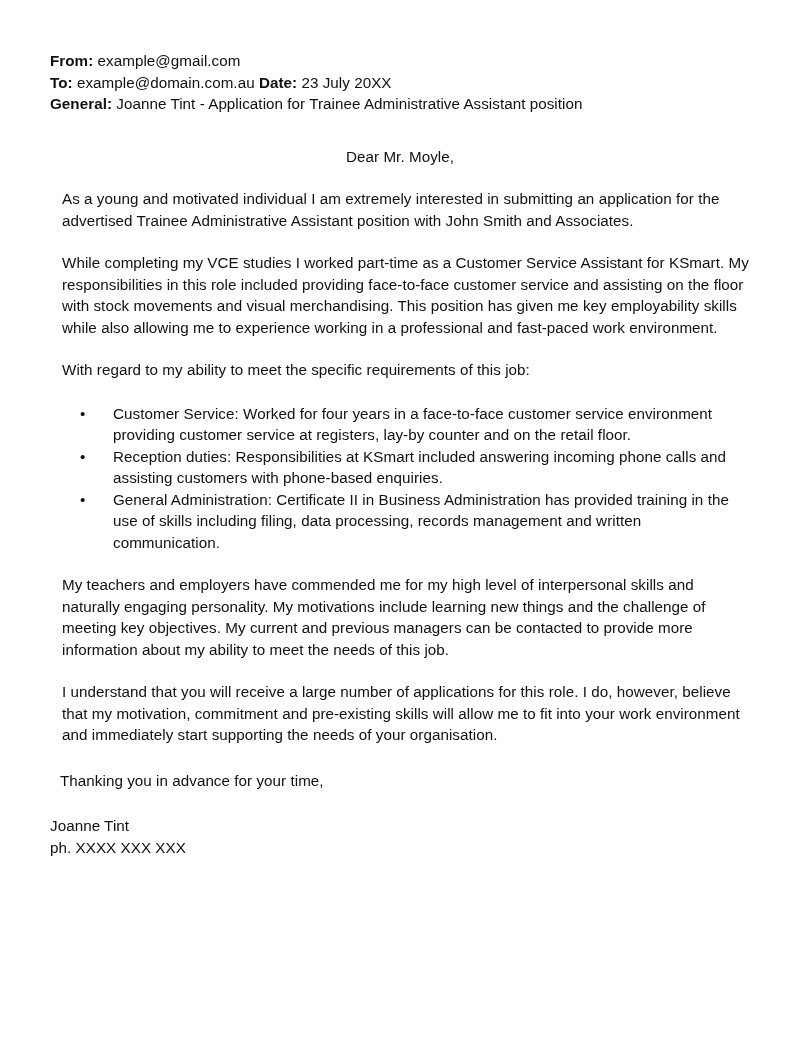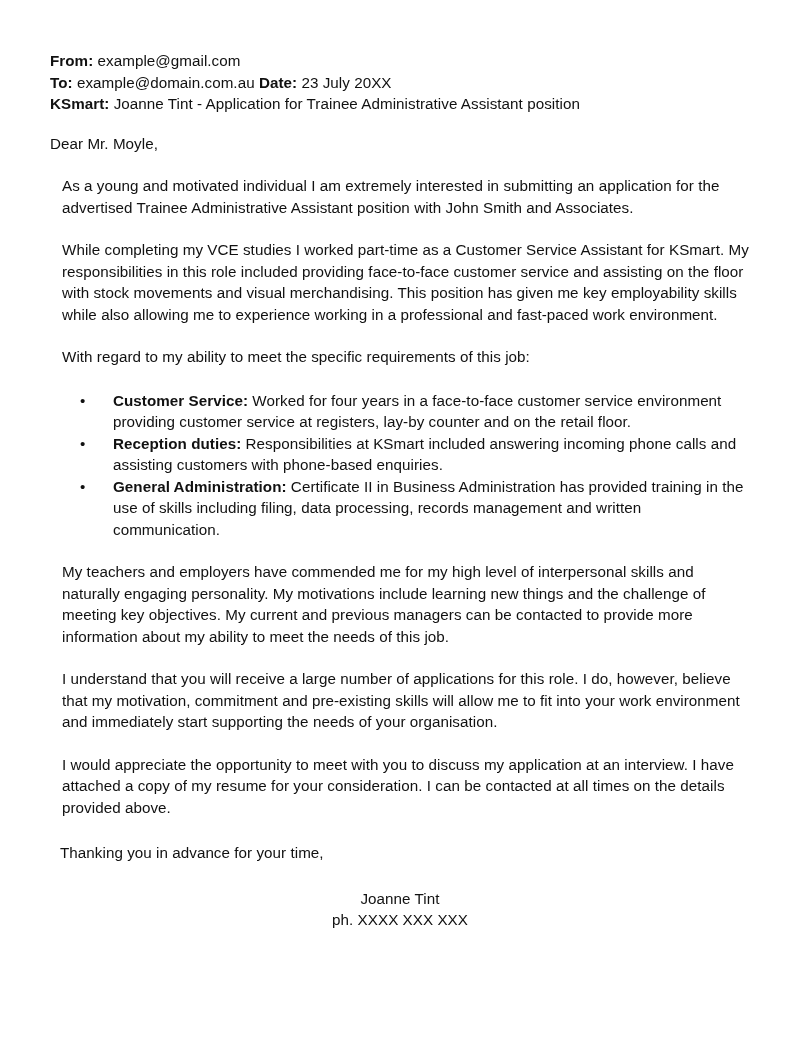--- a/index.html
+++ b/index.html
@@ -40,21 +40,22 @@
   }
   .hdr-label {
     font-weight: bold;
   }
   .hdr-value {
     font-weight: normal;
   }
 
   
   .salutation {
-    margin: 18px 0 0 0;
+    margin: 31px 0 0 0;
+    text-align: center;
   }
   .para {
     margin: 21px 0 0 12px;
     text-align: left;
   }
 
   
   .bullets {
     margin: 22px 0 0 0;
     padding: 0;
@@ -67,30 +68,29 @@
     line-height: 21.5px;
   }
   .bullet-marker {
     position: absolute;
     left: 30px;
     top: 0;
     font-size: 15.2px;
     line-height: 21.5px;
   }
   .bullet-lead {
-    font-weight: bold;
+    font-weight: normal;
   }
 
   
   .closing {
     margin: 24px 0 0 10px;
   }
   .signature {
     margin: 24px 0 0 0;
-    text-align: center;
   }
   .sig-line {
     margin: 0;
     line-height: 21.5px;
   }
 </style>
 </head>
 <body>
 
 <div class="page">
@@ -101,21 +101,21 @@
         <span class="hdr-label">From:</span>
         <span class="hdr-value">example@gmail.com</span>
       </div>
       <div class="header-line">
         <span class="hdr-label">To:</span>
         <span class="hdr-value">example@domain.com.au</span>
         <span class="hdr-label">Date:</span>
         <span class="hdr-value">23 July 20XX</span>
       </div>
       <div class="header-line">
-        <span class="hdr-label">KSmart:</span>
+        <span class="hdr-label">General:</span>
         <span class="hdr-value">Joanne Tint - Application for Trainee Administrative Assistant position</span>
       </div>
     </div>
 
     <p class="salutation">Dear Mr. Moyle,</p>
 
     <p class="para">As a young and motivated individual I am extremely interested in submitting an application for the advertised Trainee Administrative Assistant position with John Smith and Associates.</p>
     <p class="para">While completing my VCE studies I worked part-time as a Customer Service Assistant for KSmart. My responsibilities in this role included providing face-to-face customer service and assisting on the floor with stock movements and visual merchandising. This position has given me key employability skills while also allowing me to experience working in a professional and fast-paced work environment.</p>
 
     <p class="para">With regard to my ability to meet the specific requirements of this job:</p>
@@ -130,21 +130,20 @@
         <span class="bullet-lead">Reception duties:</span><span> Responsibilities at KSmart included answering incoming phone calls and assisting customers with phone-based enquiries.</span>
       </li>
       <li class="bullet-item">
         <span class="bullet-marker">•</span>
         <span class="bullet-lead">General Administration:</span><span> Certificate II in Business Administration has provided training in the use of skills including filing, data processing, records management and written communication.</span>
       </li>
     </ul>
 
     <p class="para">My teachers and employers have commended me for my high level of interpersonal skills and naturally engaging personality. My motivations include learning new things and the challenge of meeting key objectives. My current and previous managers can be contacted to provide more information about my ability to meet the needs of this job.</p>
     <p class="para">I understand that you will receive a large number of applications for this role. I do, however, believe that my motivation, commitment and pre-existing skills will allow me to fit into your work environment and immediately start supporting the needs of your organisation.</p>
-    <p class="para">I would appreciate the opportunity to meet with you to discuss my application at an interview. I have attached a copy of my resume for your consideration. I can be contacted at all times on the details provided above.</p>
 
     <p class="closing">Thanking you in advance for your time,</p>
 
     <div class="signature">
       <div class="sig-line">Joanne Tint</div>
       <div class="sig-line">ph. XXXX XXX XXX</div>
     </div>
 
   </div>
 </div>

